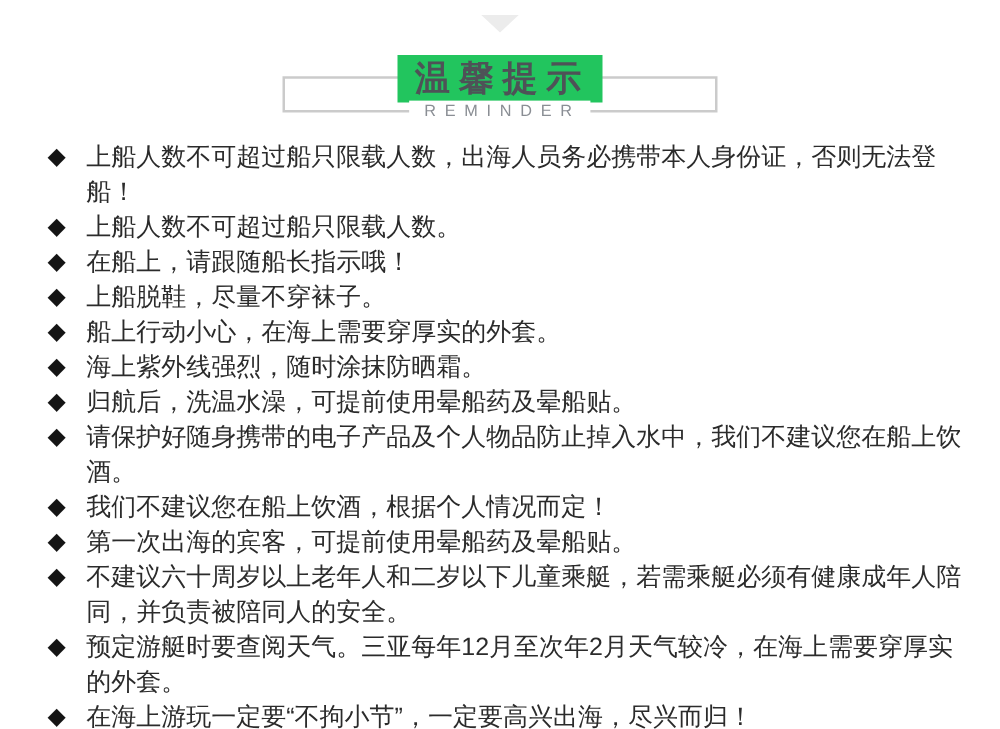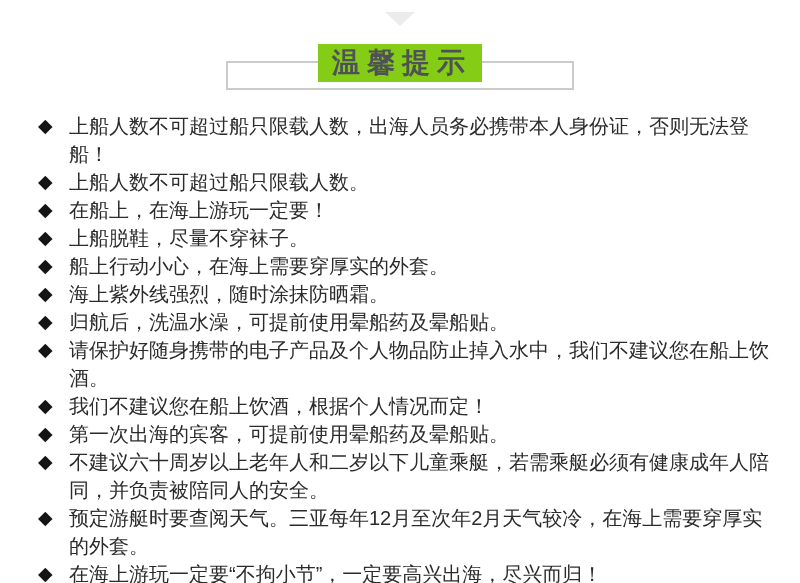--- a/index.html
+++ b/index.html
@@ -22,21 +22,21 @@
     position: relative;
     width: 348px;
     height: 29px;
     margin: 35px auto 0 auto;
     border: 2px solid #cbcbcb;
   }
   .title {
     position: absolute;
     top: 0; left: 50%;
     transform: translate(-50%, -50%);
-    background: #84cc16;
+    background: #22c55e;
     padding: 0 10px 0 14px;
     font-size: 28px;
     font-weight: bold;
     letter-spacing: 7px;
     color: #4e5257;
     white-space: nowrap;
   }
   .subtitle {
     position: absolute;
     bottom: 0; left: 50%;
@@ -75,34 +75,35 @@
 </style>
 </head>
 <body>
 
 <div class="page">
 
   <div class="triangle"></div>
 
   <div class="title-box">
     <div class="title">温馨提示</div>
+    <div class="subtitle">REMINDER</div>
   </div>
 
   <ul class="reminder-list">
     <li class="reminder-item">
       <span class="bullet">◆</span>
       <span class="reminder-text">上船人数不可超过船只限载人数，出海人员务必携带本人身份证，否则无法登船！</span>
     </li>
     <li class="reminder-item">
       <span class="bullet">◆</span>
       <span class="reminder-text">上船人数不可超过船只限载人数。</span>
     </li>
     <li class="reminder-item">
       <span class="bullet">◆</span>
-      <span class="reminder-text">在船上，在海上游玩一定要！</span>
+      <span class="reminder-text">在船上，请跟随船长指示哦！</span>
     </li>
     <li class="reminder-item">
       <span class="bullet">◆</span>
       <span class="reminder-text">上船脱鞋，尽量不穿袜子。</span>
     </li>
     <li class="reminder-item">
       <span class="bullet">◆</span>
       <span class="reminder-text">船上行动小心，在海上需要穿厚实的外套。</span>
     </li>
     <li class="reminder-item">

